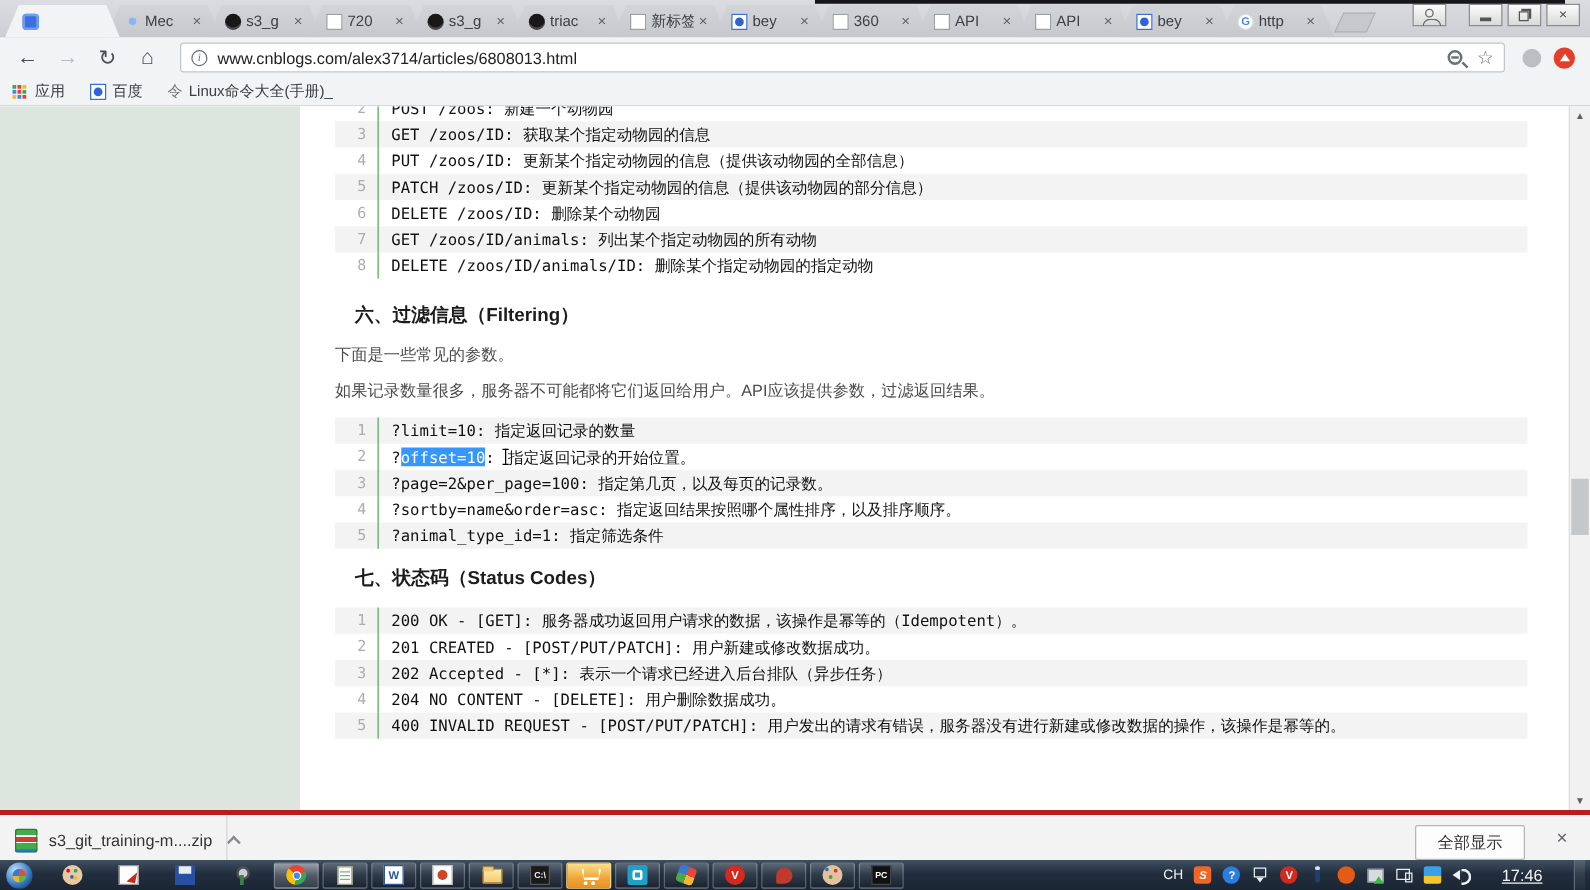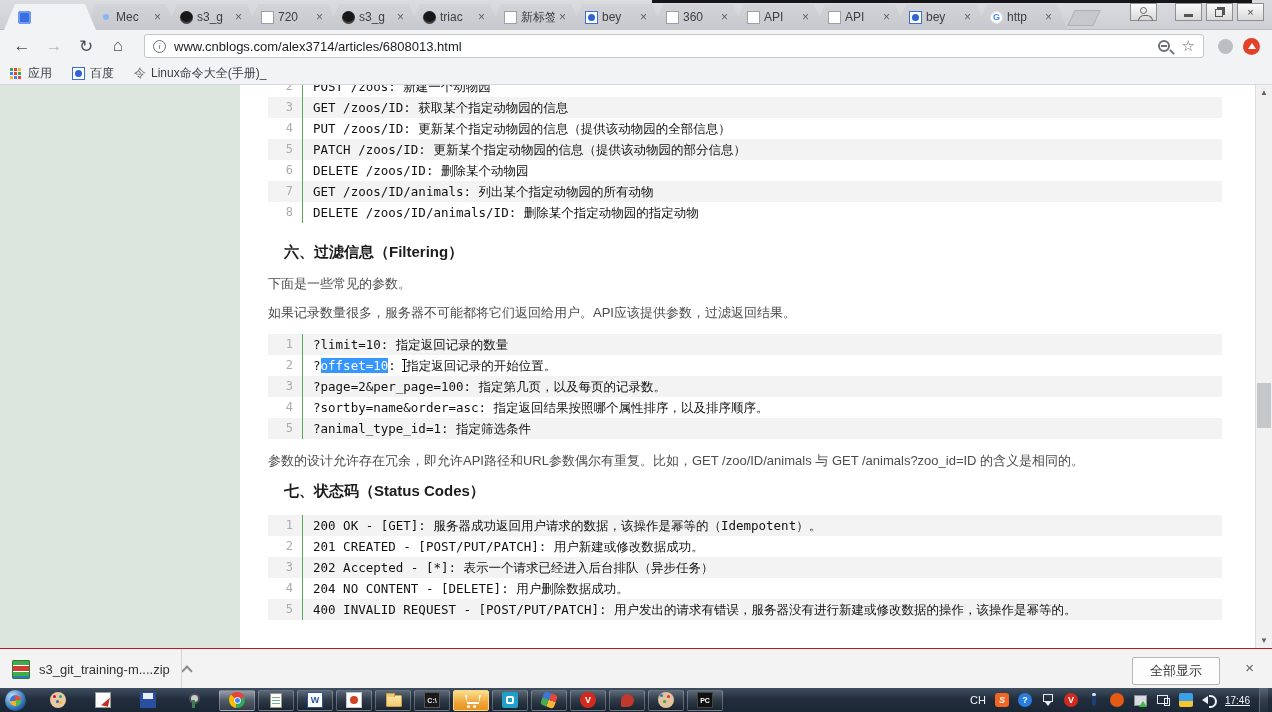--- a/index.html
+++ b/index.html
@@ -87,21 +87,21 @@
   p.body { font-size:13px; color:#4c4c4c; margin:14px 0 0 0; line-height:15px; }
   .mt14 { margin-top:14px; } .mt16 { margin-top:16px; }
 
   
   .scrollbar { position:absolute; top:85px; right:0; width:17px; height:563px; background:#f1f1f1; border-left:1px solid #dcdcdc; }
   .sb-arrow { position:absolute; left:0; width:16px; height:15px; color:#606060; font-size:8px; text-align:center; line-height:15px; }
   .sb-up { top:0; } .sb-down { bottom:0; }
   .sb-thumb { position:absolute; left:1px; top:298px; width:14px; height:45px; background:#c5c8ca; }
 
   
-  .dlbar { position:absolute; top:648px; left:0; width:1272px; height:40px; background:#f3f3f3; border-top:1px solid #b91c1c; }
+  .dlbar { position:absolute; top:648px; left:0; width:1272px; height:40px; background:#f3f3f3; border-top:4px solid #b91c1c; }
   .dl-item { position:absolute; left:12px; top:7px; height:26px; display:flex; align-items:center; gap:9px; }
   .icon-zip { width:18px; height:19px; background:linear-gradient(#45aa4d 0 28%, #fff 28% 33%, #d23b2f 33% 56%, #fff 56% 61%, #3fae49 61% 86%, #2b7cc4 86%); border-radius:2px; box-shadow:inset 0 0 0 1px #2c7a33; }
   .dl-name { font-size:13px; color:#333; }
   .dl-caret { width:8px; height:8px; border-left:2px solid #8a8d90; border-top:2px solid #8a8d90; transform:rotate(45deg); margin:4px 0 0 4px; }
   .dl-sep { position:absolute; left:181px; top:0; width:1px; height:39px; background:#d6d6d6; }
   .dl-showall { position:absolute; right:52px; top:8px; padding:4px 17px; background:#fdfdfd; border:1px solid #b4b6b8; border-radius:2px; font-size:13px; color:#333; }
   .dl-close { position:absolute; right:18px; top:10px; font-size:15px; color:#5f6368; }
 
   
   .taskbar { position:absolute; top:688px; left:0; width:1272px; height:24px;
@@ -172,21 +172,21 @@
   .icon-printer { position:relative; }
   .icon-printer::before { content:""; position:absolute; left:1px; top:2px; width:11px; height:9px; background:#d7dade; border:1px solid #8b9096; }
   .icon-printer::after { content:""; position:absolute; right:0; bottom:0; border-left:4px solid transparent; border-right:4px solid transparent; border-top:6px solid #3dbb44; transform:rotate(180deg); }
   .icon-network { position:relative; }
   .icon-network::before { content:""; position:absolute; left:1px; top:2px; width:9px; height:7px; border:1px solid #e8ecf0; }
   .icon-network::after { content:""; position:absolute; right:0; bottom:1px; width:4px; height:6px; border:1px solid #e8ecf0; }
   .icon-qq { background:linear-gradient(#3aa0e8 55%, #f3c531 55%); border-radius:2px; }
   .icon-speaker { position:relative; }
   .icon-speaker::before { content:""; position:absolute; left:0; top:3px; border-top:4px solid transparent; border-bottom:4px solid transparent; border-right:6px solid #eef1f4; }
   .icon-speaker::after { content:""; position:absolute; left:7px; top:2px; width:6px; height:9px; border:2px solid #eef1f4; border-left:none; border-radius:0 8px 8px 0; }
-  .tray-time { font-size:10px; margin:0 0;text-decoration:underline; }
+  .tray-time { font-size:13px; margin:0 16px;text-decoration:underline; }
   .show-desktop { width:9px; height:24px; border-left:1px solid #5a6a7a; background:linear-gradient(#ffffff22,#ffffff08); }
 </style>
 </head>
 <body>
 
 <div class="tabstrip">
   <div class="win-top-edge"></div>
   <div class="tabs">
     <div class="tab active">
       <span class="favicon fi-python"></span>
@@ -368,21 +368,20 @@
       <div class="row">
           <span class="ln">4</span>
           <span class="code">?sortby=name&amp;order=asc: 指定返回结果按照哪个属性排序，以及排序顺序。</span>
         </div>
       <div class="row">
           <span class="ln">5</span>
           <span class="code">?animal_type_id=1: 指定筛选条件</span>
         </div>
     </div>
 
-    <p class="body mt16">参数的设计允许存在冗余，即允许API路径和URL参数偶尔有重复。比如，GET /zoo/ID/animals 与 GET /animals?zoo_id=ID 的含义是相同的。</p>
 
     <h2 class="sec" style="margin-top:14px">七、状态码（Status Codes）</h2>
 
     <div class="codeblock stripe-odd mt14">
       <div class="row">
           <span class="ln">1</span>
           <span class="code">200 OK - [GET]: 服务器成功返回用户请求的数据，该操作是幂等的（Idempotent）。</span>
         </div>
       <div class="row">
           <span class="ln">2</span>

